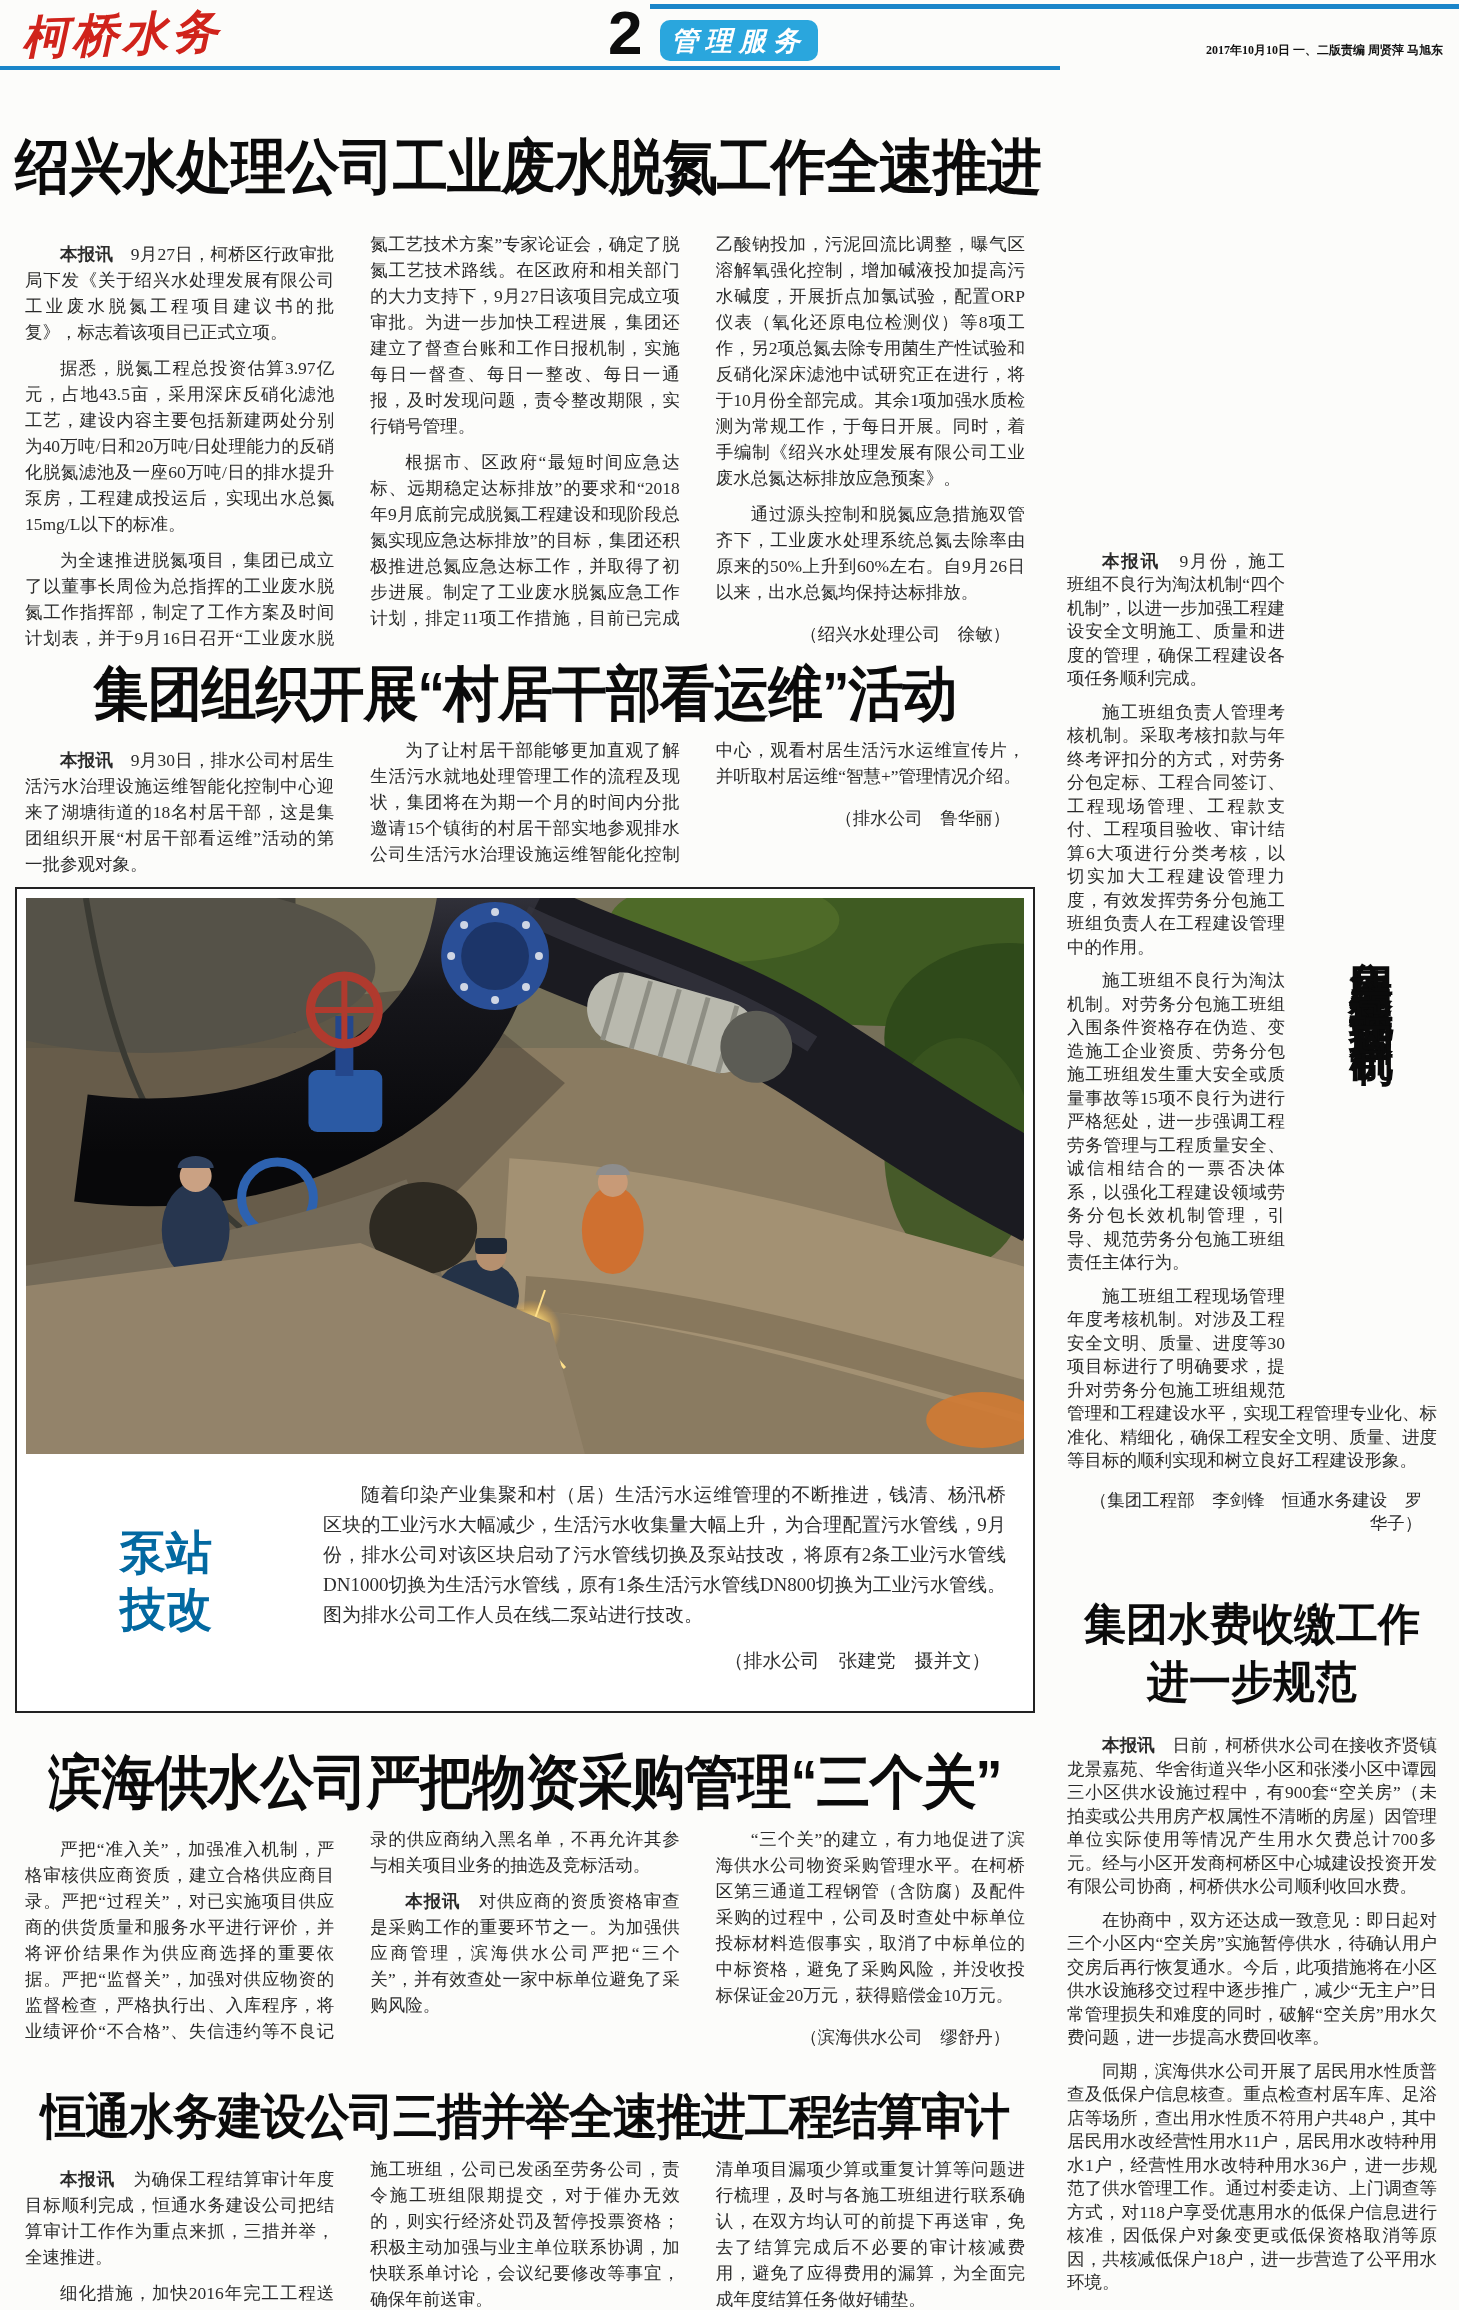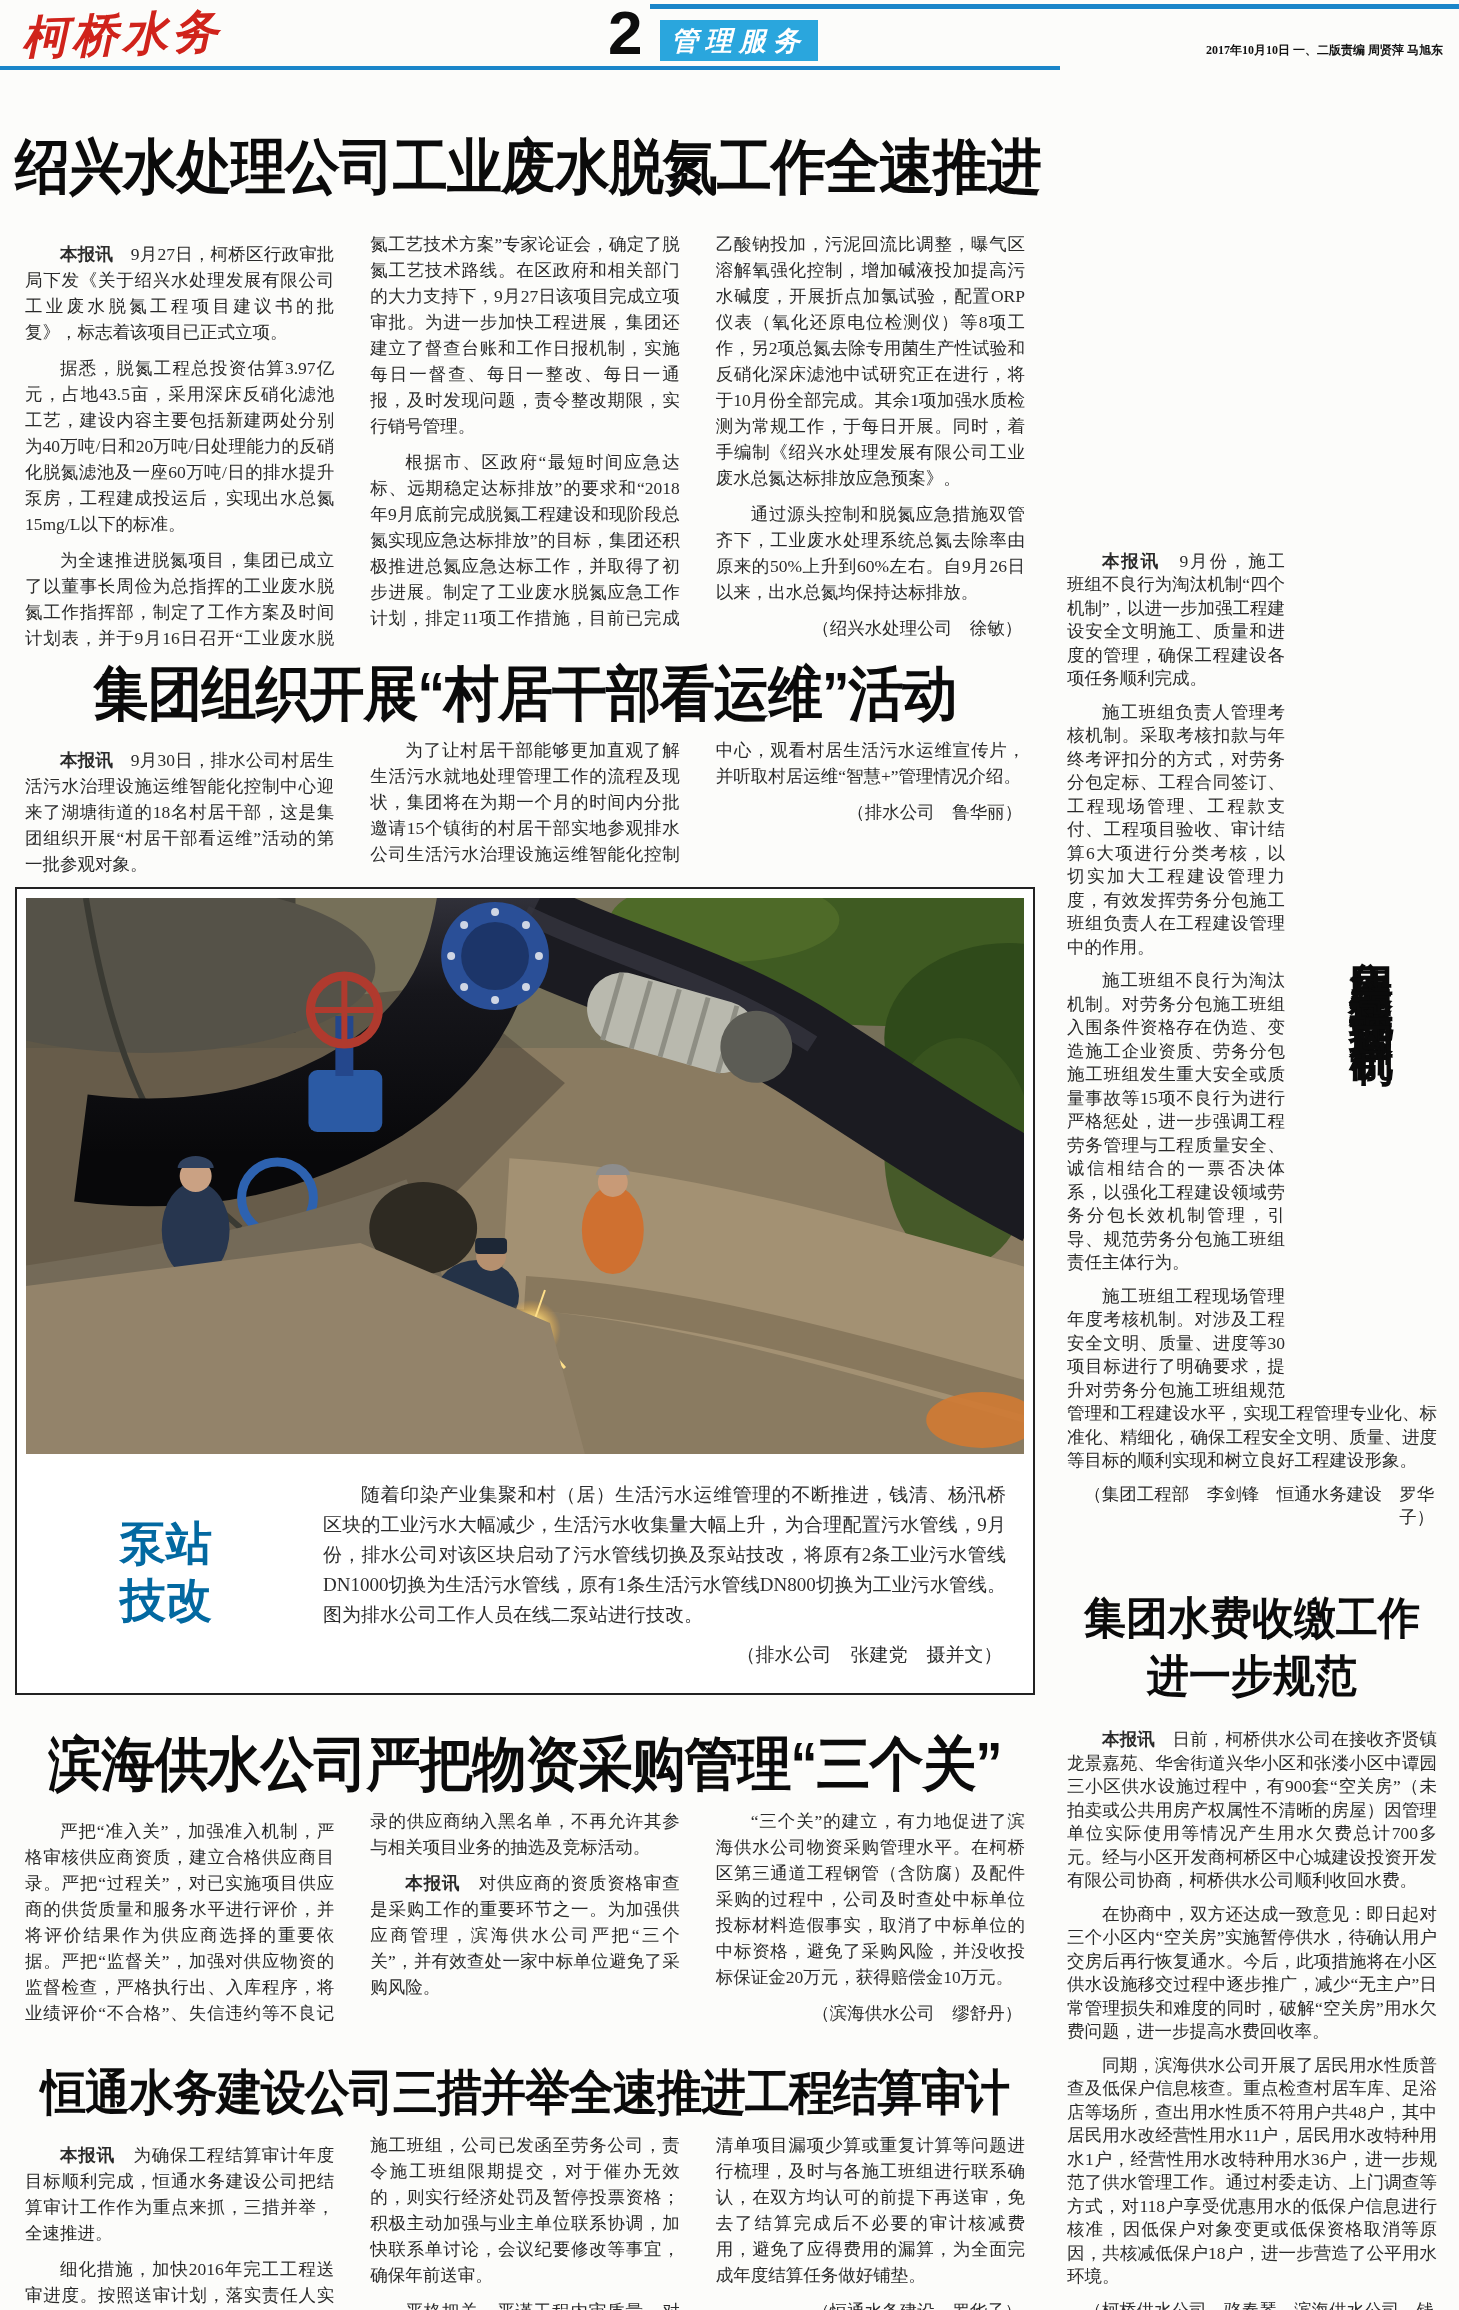--- a/index.html
+++ b/index.html
@@ -7,41 +7,41 @@
         color:#222;font-family:"Liberation Serif",serif;}
   
   .hdr{position:relative;height:80px;}
   .masthead{position:absolute;left:22px;top:4px;font-size:46px;font-weight:bold;font-style:italic;
             color:#d0231b;letter-spacing:4px;transform:rotate(-2deg);white-space:nowrap;}
   .top-rule{position:absolute;left:650px;right:0;top:4px;height:5px;background:#1a85c9;}
   .page-num{position:absolute;left:608px;top:2px;font-size:62px;line-height:1;font-weight:900;
             font-family:"Liberation Sans",sans-serif;color:#0d0d0d;}
   .section-box{position:absolute;left:660px;top:20px;width:158px;height:41px;background:#2aa6dd;
             color:#fff;display:flex;align-items:center;justify-content:center;
-            font-size:27px;font-weight:bold;font-style:italic;letter-spacing:7px;}
+            font-size:27px;font-weight:bold;font-style:italic;letter-spacing:7px;border-radius:10px;}
   .date-rule{position:absolute;left:0;top:66px;width:1060px;height:4px;background:#1a85c9;}
   .date-text{position:absolute;right:16px;top:42px;font-size:12px;font-weight:bold;color:#111;white-space:nowrap;}
   
   .main{display:flex;align-items:flex-end;padding:0 12px 0 15px;}
   .col-left{flex:0 0 1020px;width:1020px;}
   .col-right{flex:1;margin-left:22px;min-width:0;}
   
   .headline{font-family:"Liberation Sans",sans-serif;font-weight:900;color:#0b0b0b;
             text-align:center;line-height:1.1;transform:scale(1,1.08);letter-spacing:-1px;white-space:nowrap;}
   .h-a1{font-size:55px;margin-top:56px;}
   .h-a2{font-size:55px;margin-top:12px;}
   .h-a3{font-size:54px;margin-top:40px;}
   .h-a4{font-size:45px;margin-top:42px;}
   
   .body-cols{column-count:3;column-gap:16px;font-size:17.5px;line-height:26px;
              text-align:justify;color:#2a2a2a;margin-top:34px;}
   .body-cols.tight{margin-top:14px;}
   p.para{margin:10px;text-indent:2em;}
   .lead{font-weight:bold;font-family:"Liberation Sans",sans-serif;}
-  .sig{margin:4px;text-indent:0;text-align:right;padding-right:.5em;}
+  .sig{margin:16px;text-indent:0;text-align:right;padding-right:.5em;}
   
   .photo-box{margin-top:10px;border:2px solid #222;padding:9px;background:#fff;}
   .photo{position:relative;width:998px;height:556px;overflow:hidden;background:#857659;}
   .photo svg{display:block;width:100%;height:100%;}
   .caption-row{display:flex;align-items:center;padding:16px 8px 10px 55px;}
   .photo-label{font-family:"Liberation Sans",sans-serif;font-weight:900;font-size:46px;line-height:1.25;
                color:#0369a1;width:170px;text-align:center;flex:0 0 170px;}
   .caption-text{flex:1;margin-left:62px;font-size:19px;line-height:30px;color:#2d2d2d;text-align:justify;}
   .caption-text .para{text-indent:2em;}
   

